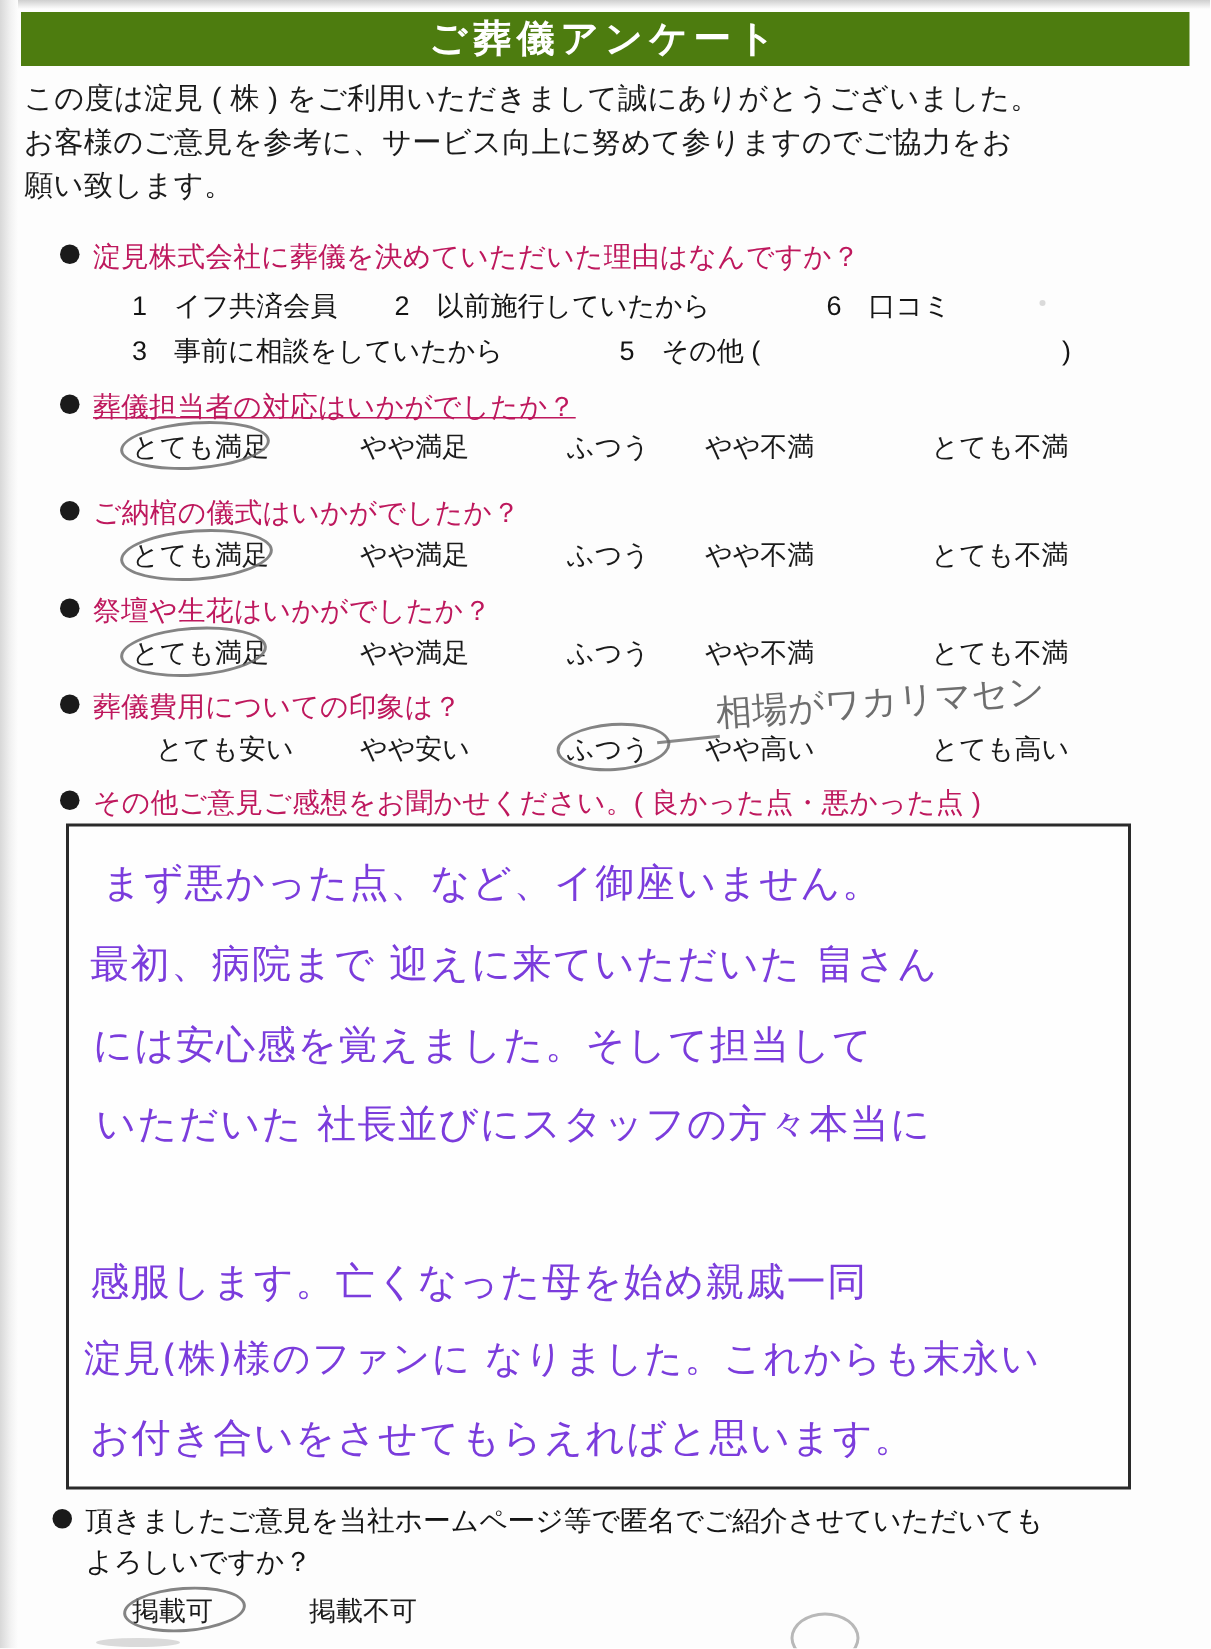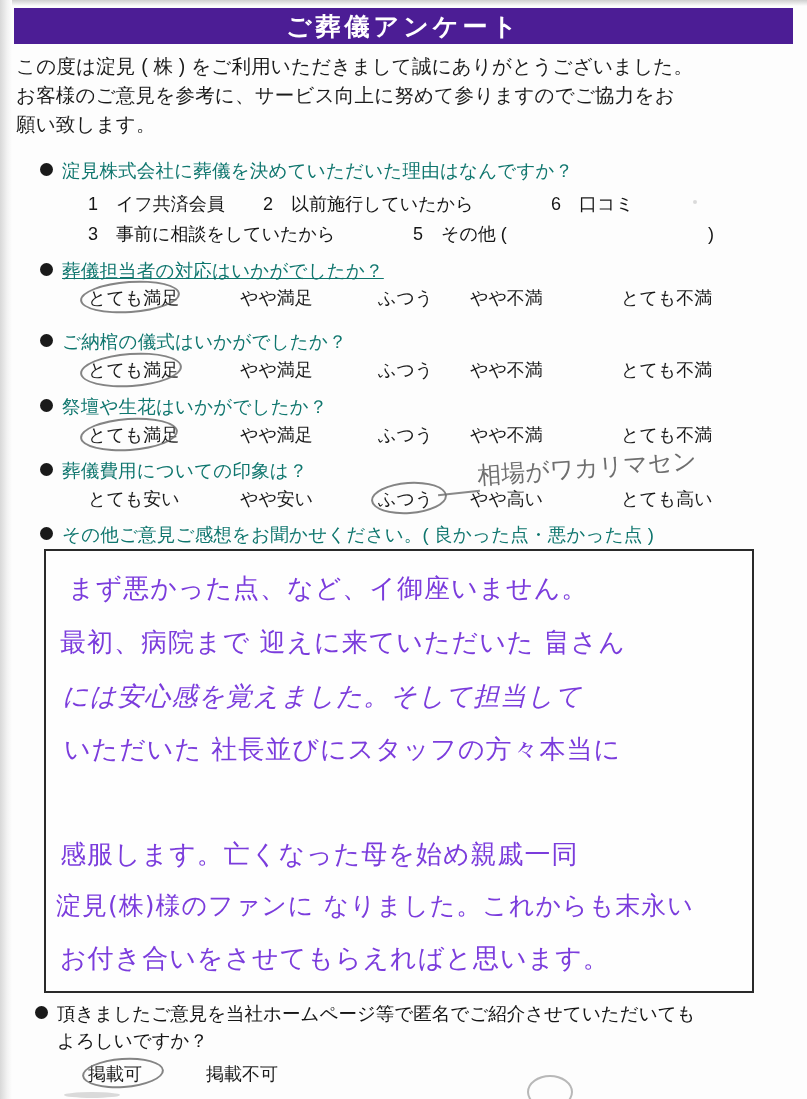--- a/index.html
+++ b/index.html
@@ -17,21 +17,21 @@
     background: #fdfdfd;
     overflow: hidden;
   }
   
   .title-bar {
     position: absolute;
     left: 14px;
     top: 8px;
     width: 779px;
     height: 36px;
-    background: #4c1d95;
+    background: #4d7c0f;
     color: #ffffff;
     text-align: center;
     font-size: 25px;
     line-height: 36px;
     letter-spacing: 4px;
     font-weight: bold;
   }
   
   .intro {
     position: absolute;
@@ -41,21 +41,21 @@
     font-size: 19.5px;
     line-height: 29px;
     color: #1b1b1b;
     letter-spacing: 0.2px;
   }
   
   .q {
     position: absolute;
     left: 40px;
     font-size: 18.5px;
-    color: #0f766e;
+    color: #be185d;
     letter-spacing: 0.2px;
     white-space: nowrap;
   }
   .bullet {
     display: inline-block;
     width: 13px;
     height: 13px;
     border-radius: 50%;
     background: #1a1a1a;
     margin-right: 9px;
@@ -235,38 +235,38 @@
     <span class="cell" style="left:290px;">ふつう</span>
     <span class="cell" style="left:382px;">やや不満</span>
     <span class="cell" style="left:533px;">とても不満</span>
   </div>
   <div class="ink-ellipse" style="left:80px; top:418px; width:94px; height:29px;"></div>
 
   <div class="q" style="top:458px;">
     <span class="bullet"></span><span>葬儀費用についての印象は？</span>
   </div>
   <div class="scale" style="top:487px;">
-    <span class="cell" style="left:0px;text-align:center;">とても安い</span>
+    <span class="cell" style="left:16px;text-align:center;">とても安い</span>
     <span class="cell" style="left:152px;">やや安い</span>
     <span class="cell" style="left:290px;">ふつう</span>
     <span class="cell" style="left:382px;">やや高い</span>
     <span class="cell" style="left:533px;">とても高い</span>
   </div>
   <div class="ink-ellipse" style="left:371px; top:482px; width:72px; height:28px;"></div>
   <div class="hand-note" style="left:477px; top:452px;">相場がワカリマセン</div>
   <div class="strike" style="left:438px; top:492px; width:42px; transform:rotate(-6deg);"></div>
 
   <div class="q" style="top:522px;">
     <span class="bullet"></span><span>その他ご意見ご感想をお聞かせください。( 良かった点・悪かった点 )</span>
   </div>
 
   <div class="comment-box">
     <div class="hand" style="left:22px; top:20px;">まず悪かった点、など、イ御座いません。</div>
     <div class="hand" style="left:14px; top:74px;">最初、病院まで 迎えに来ていただいた 畠さん</div>
-    <div class="hand" style="left:16px; top:128px;font-style:italic;">には安心感を覚えました。そして担当して</div>
+    <div class="hand" style="left:16px; top:128px;">には安心感を覚えました。そして担当して</div>
     <div class="hand" style="left:18px; top:181px;">いただいた 社長並びにスタッフの方々本当に</div>
     <div class="hand" style="left:14px; top:286px;">感服します。亡くなった母を始め親戚一同</div>
     <div class="hand" style="left:10px; top:338px; font-size:25px;">淀見(株)様のファンに なりました。これからも末永い</div>
     <div class="hand" style="left:14px; top:390px;">お付き合いをさせてもらえればと思います。</div>
   </div>
 
   <div class="footer-q">
     <div>
       <span class="bullet"></span><span>頂きましたご意見を当社ホームページ等で匿名でご紹介させていただいても</span>
     </div>

